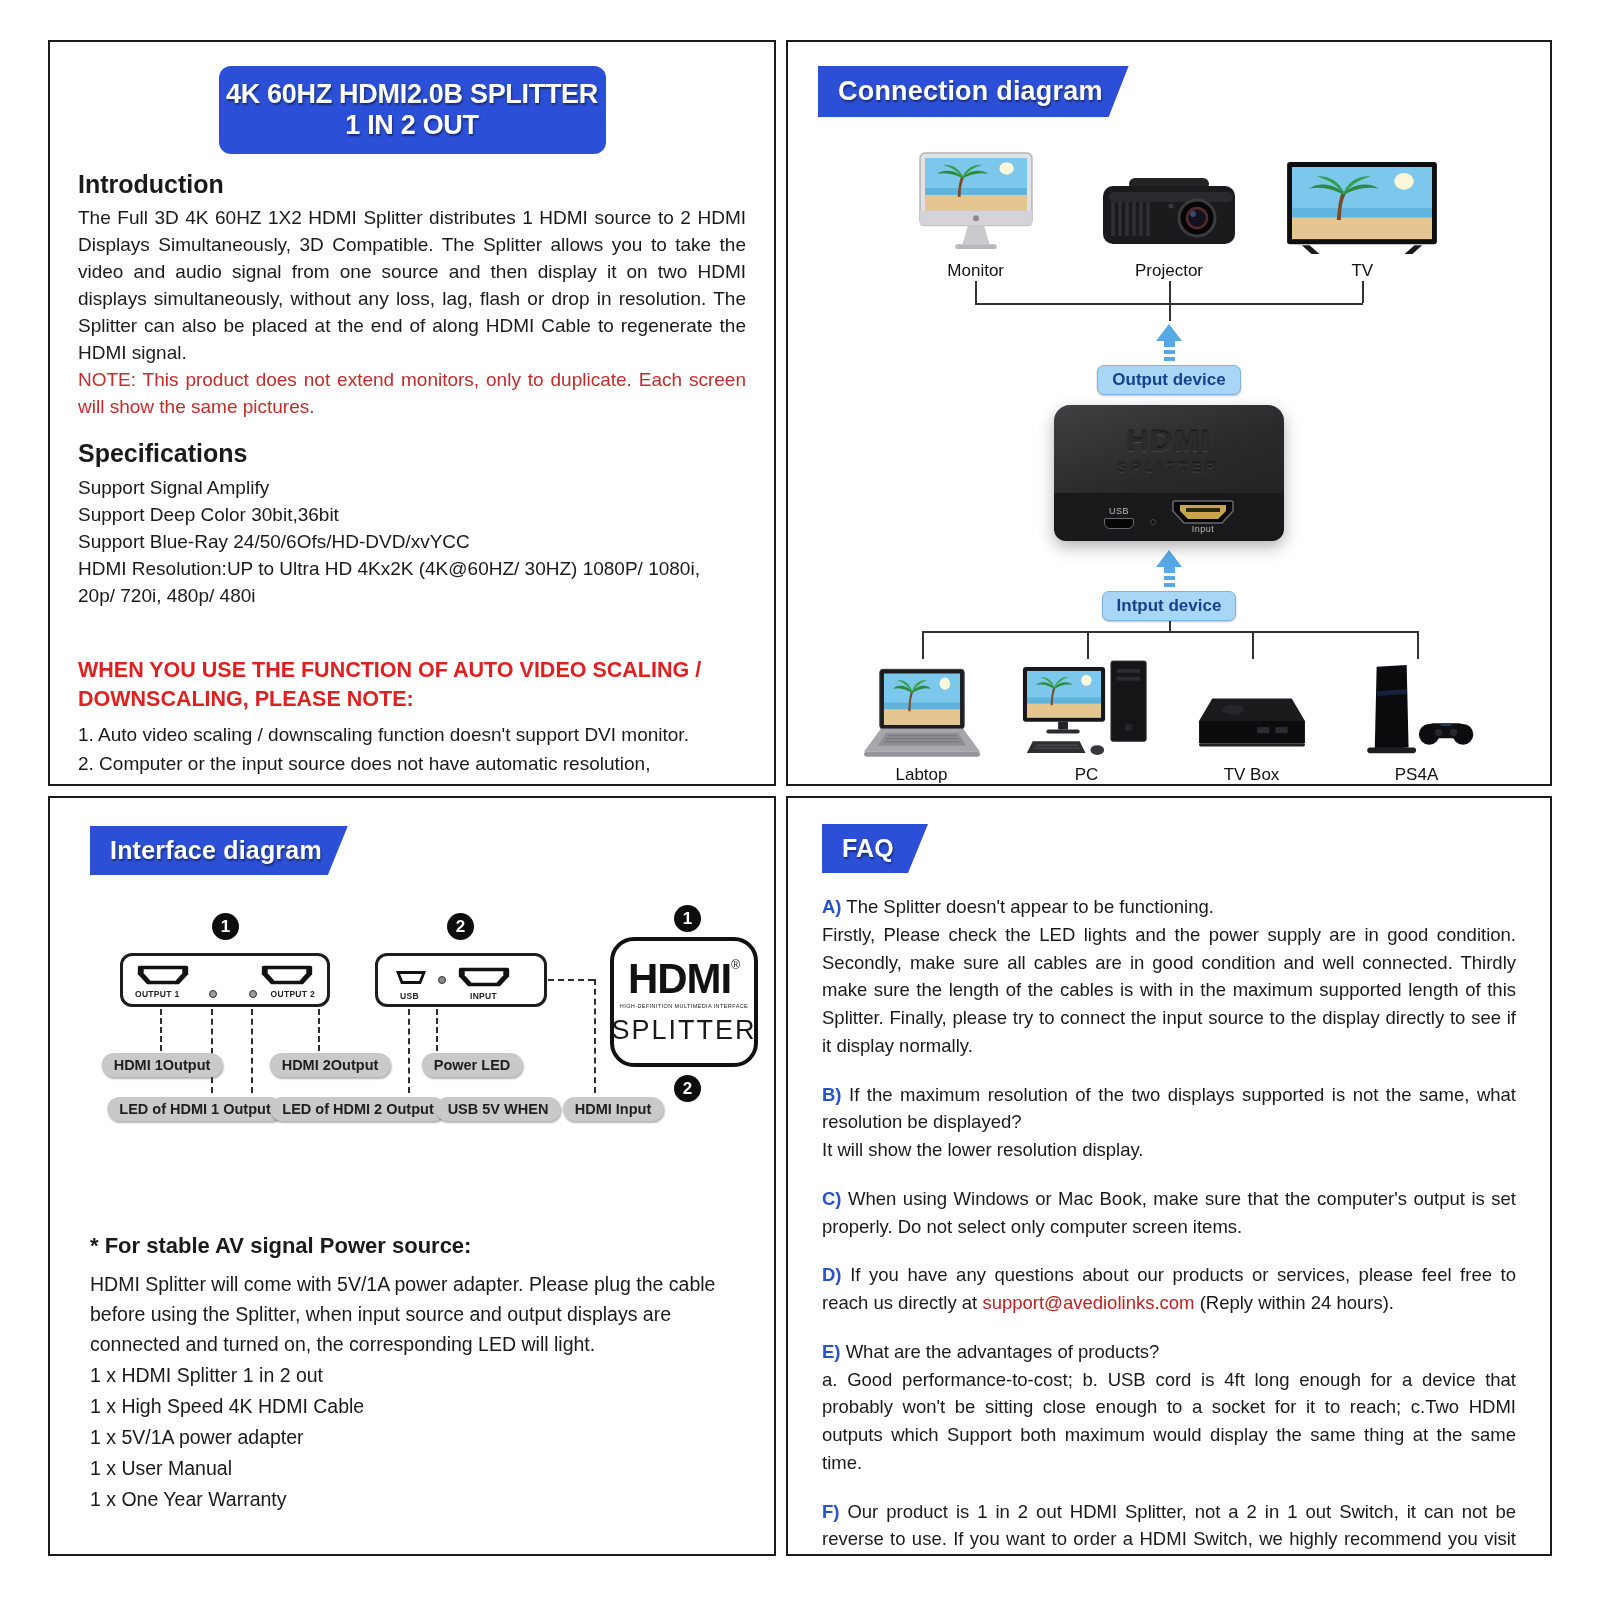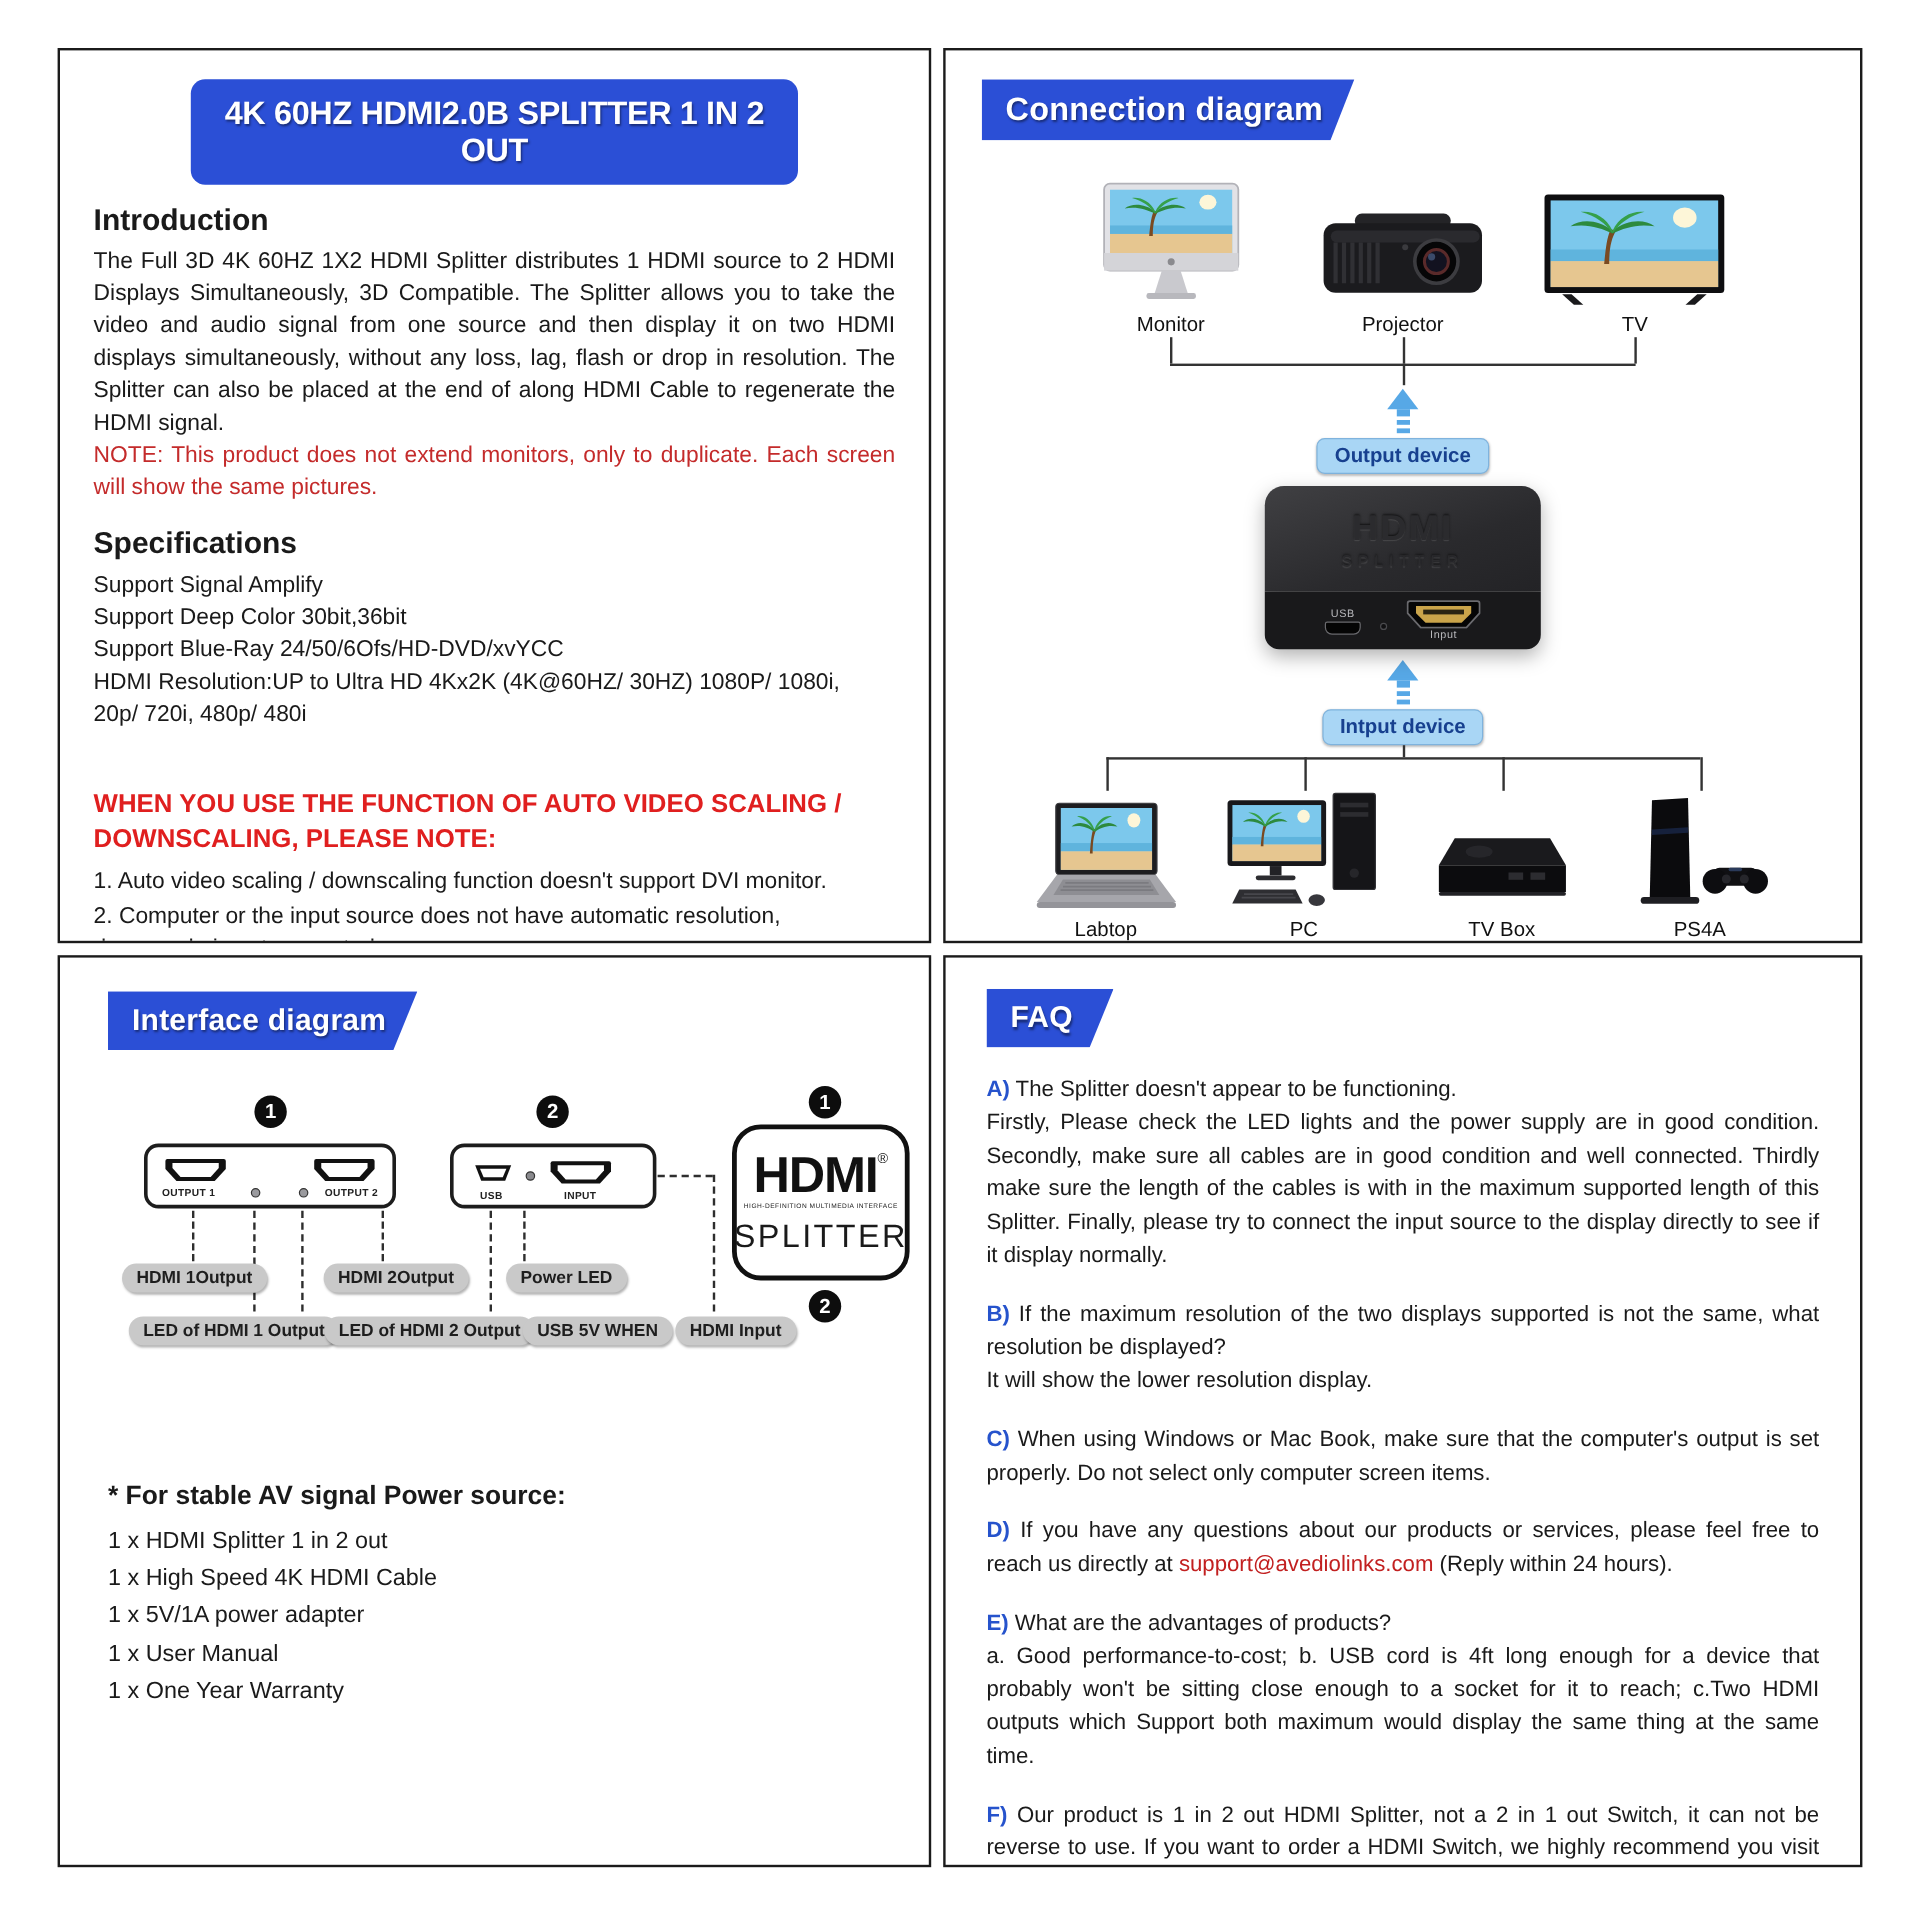--- a/index.html
+++ b/index.html
@@ -18,21 +18,21 @@
   body{width:1600px;height:1600px;font-family:"Liberation Sans",sans-serif;color:#1a1a1a;position:relative;overflow:hidden;}
   .page{position:absolute;left:48px;top:40px;width:1504px;height:1518px;
     display:grid;grid-template-columns:728px 766px;grid-template-rows:746px 760px;gap:10px 10px;}
   .quad{border:2px solid #1b1b1b;background:#fff;overflow:hidden;position:relative;}
 
   
   .banner{display:inline-block;background:var(--banner_blue);color:#fff;font-weight:bold;
     font-size:27px;line-height:1;padding:12px 26px 12px 20px;
     clip-path:polygon(0 0,100% 0,calc(100% - 20px) 100%,0 100%);
     text-shadow:1px 2px 2px rgba(0,0,0,.45);letter-spacing:.2px;}
-  .title-banner{display:block;margin:0 auto;width:506px;background:var(--banner_blue);
+  .title-banner{display:block;margin:0 auto;width:387px;background:var(--banner_blue);
     border-radius:12px;color:#fff;font-weight:bold;font-size:27px;text-align:center;
     padding:13px 6px;text-shadow:1px 2px 2px rgba(0,0,0,.45);letter-spacing:-.3px;}
 
   
   .h-black{font-size:25px;font-weight:bold;margin:0 0 6px 0;}
   .body-text{font-size:19px;line-height:1.42;margin:0;text-align:justify;}
   .red{color:var(--note_red);}
   .spec-line{font-size:19px;line-height:1.43;}
   .warn-head{color:var(--heading_red);font-weight:bold;font-size:21.5px;line-height:1.35;margin:0 0 8px 0;}
   .warn-item{font-size:19px;line-height:1.4;margin:0 0 3px 0;}
@@ -391,20 +391,21 @@
       <div class="num-badge abs" style="left:584px;top:2px;">1</div>
       <div class="logo-box abs" style="left:520px;top:34px;width:148px;height:130px;">
         <div><span class="lb-brand">HDMI</span><span class="lb-reg">®</span></div>
         <div class="lb-sub">HIGH-DEFINITION MULTIMEDIA INTERFACE</div>
         <div class="lb-name">SPLITTER</div>
       </div>
       <div class="num-badge abs" style="left:584px;top:172px;">2</div>
     </div>
 
     <h3 class="av-head">* For stable AV signal Power source:</h3>
+    <p class="av-body">HDMI Splitter will come with 5V/1A power adapter. Please plug the cable before using the Splitter, when input source and output displays are connected and turned on, the corresponding LED will light.</p>
 
     <div class="pkg-item">1 x HDMI Splitter 1 in 2 out</div>
     <div class="pkg-item">1 x High Speed 4K HDMI Cable</div>
     <div class="pkg-item">1 x 5V/1A power adapter</div>
     <div class="pkg-item">1 x User Manual</div>
     <div class="pkg-item">1 x One Year Warranty</div>
   </div>
 
   <div class="quad q-faq">
     <span class="banner" style="font-size:25px;padding-right:34px;">FAQ</span>

